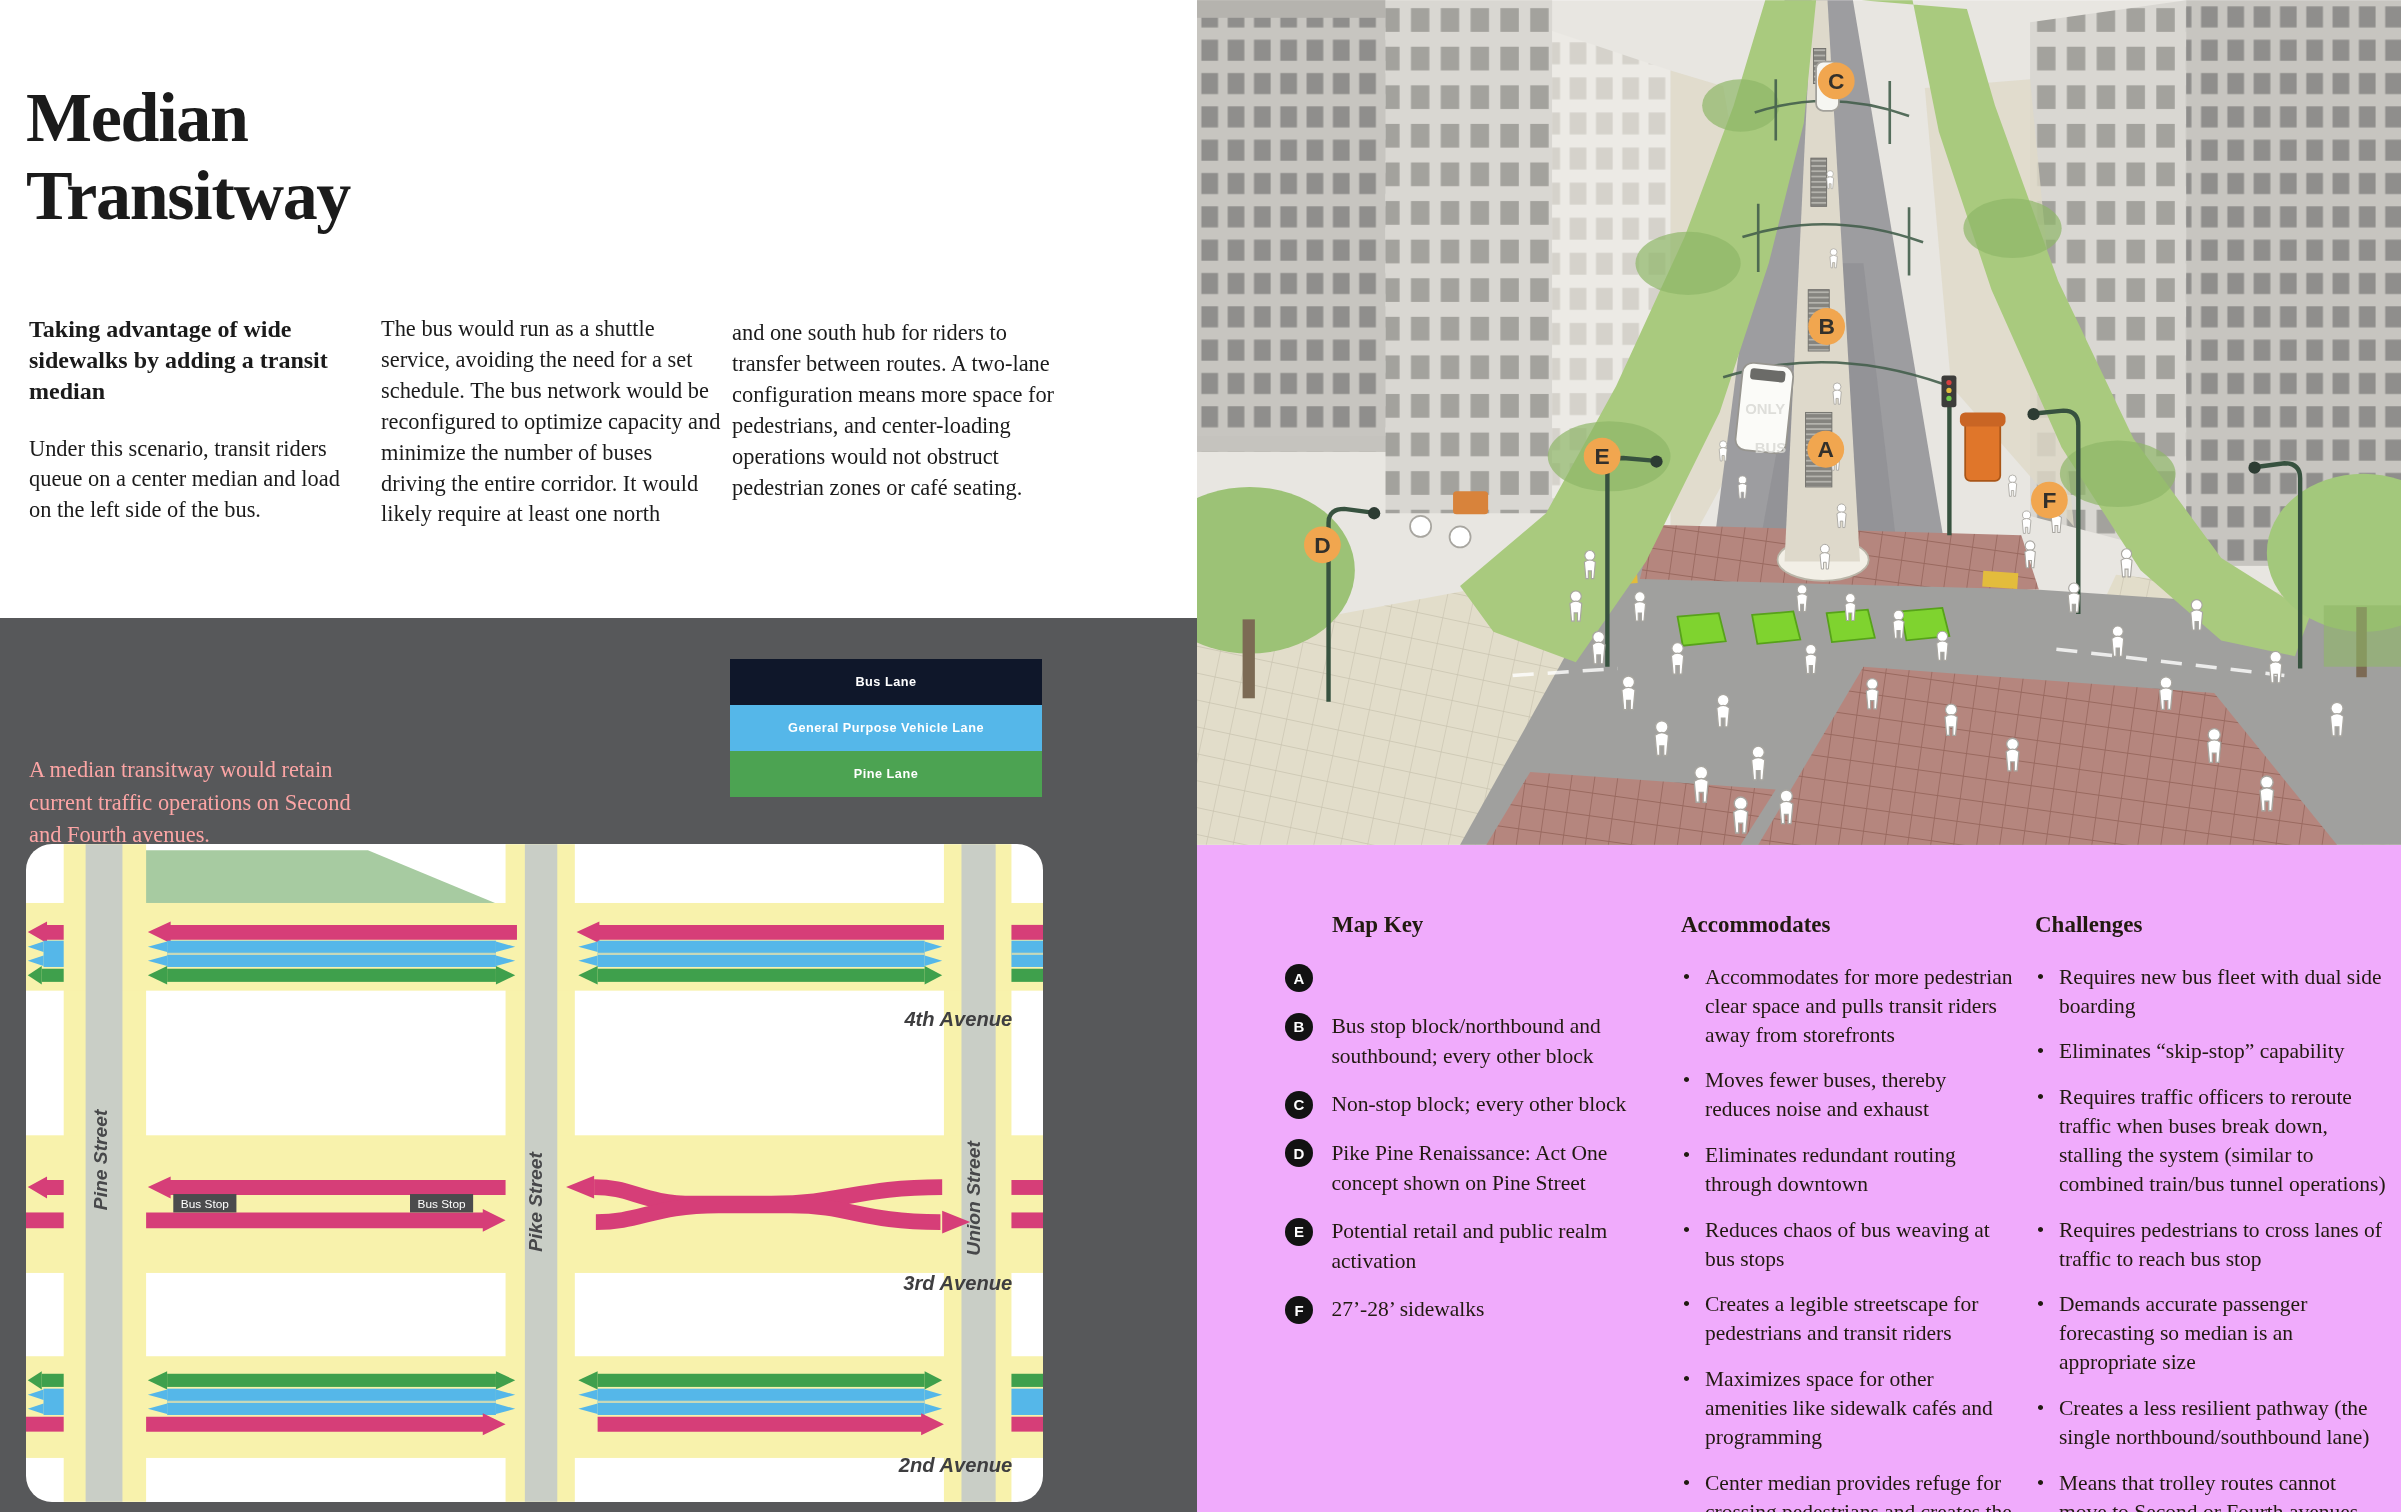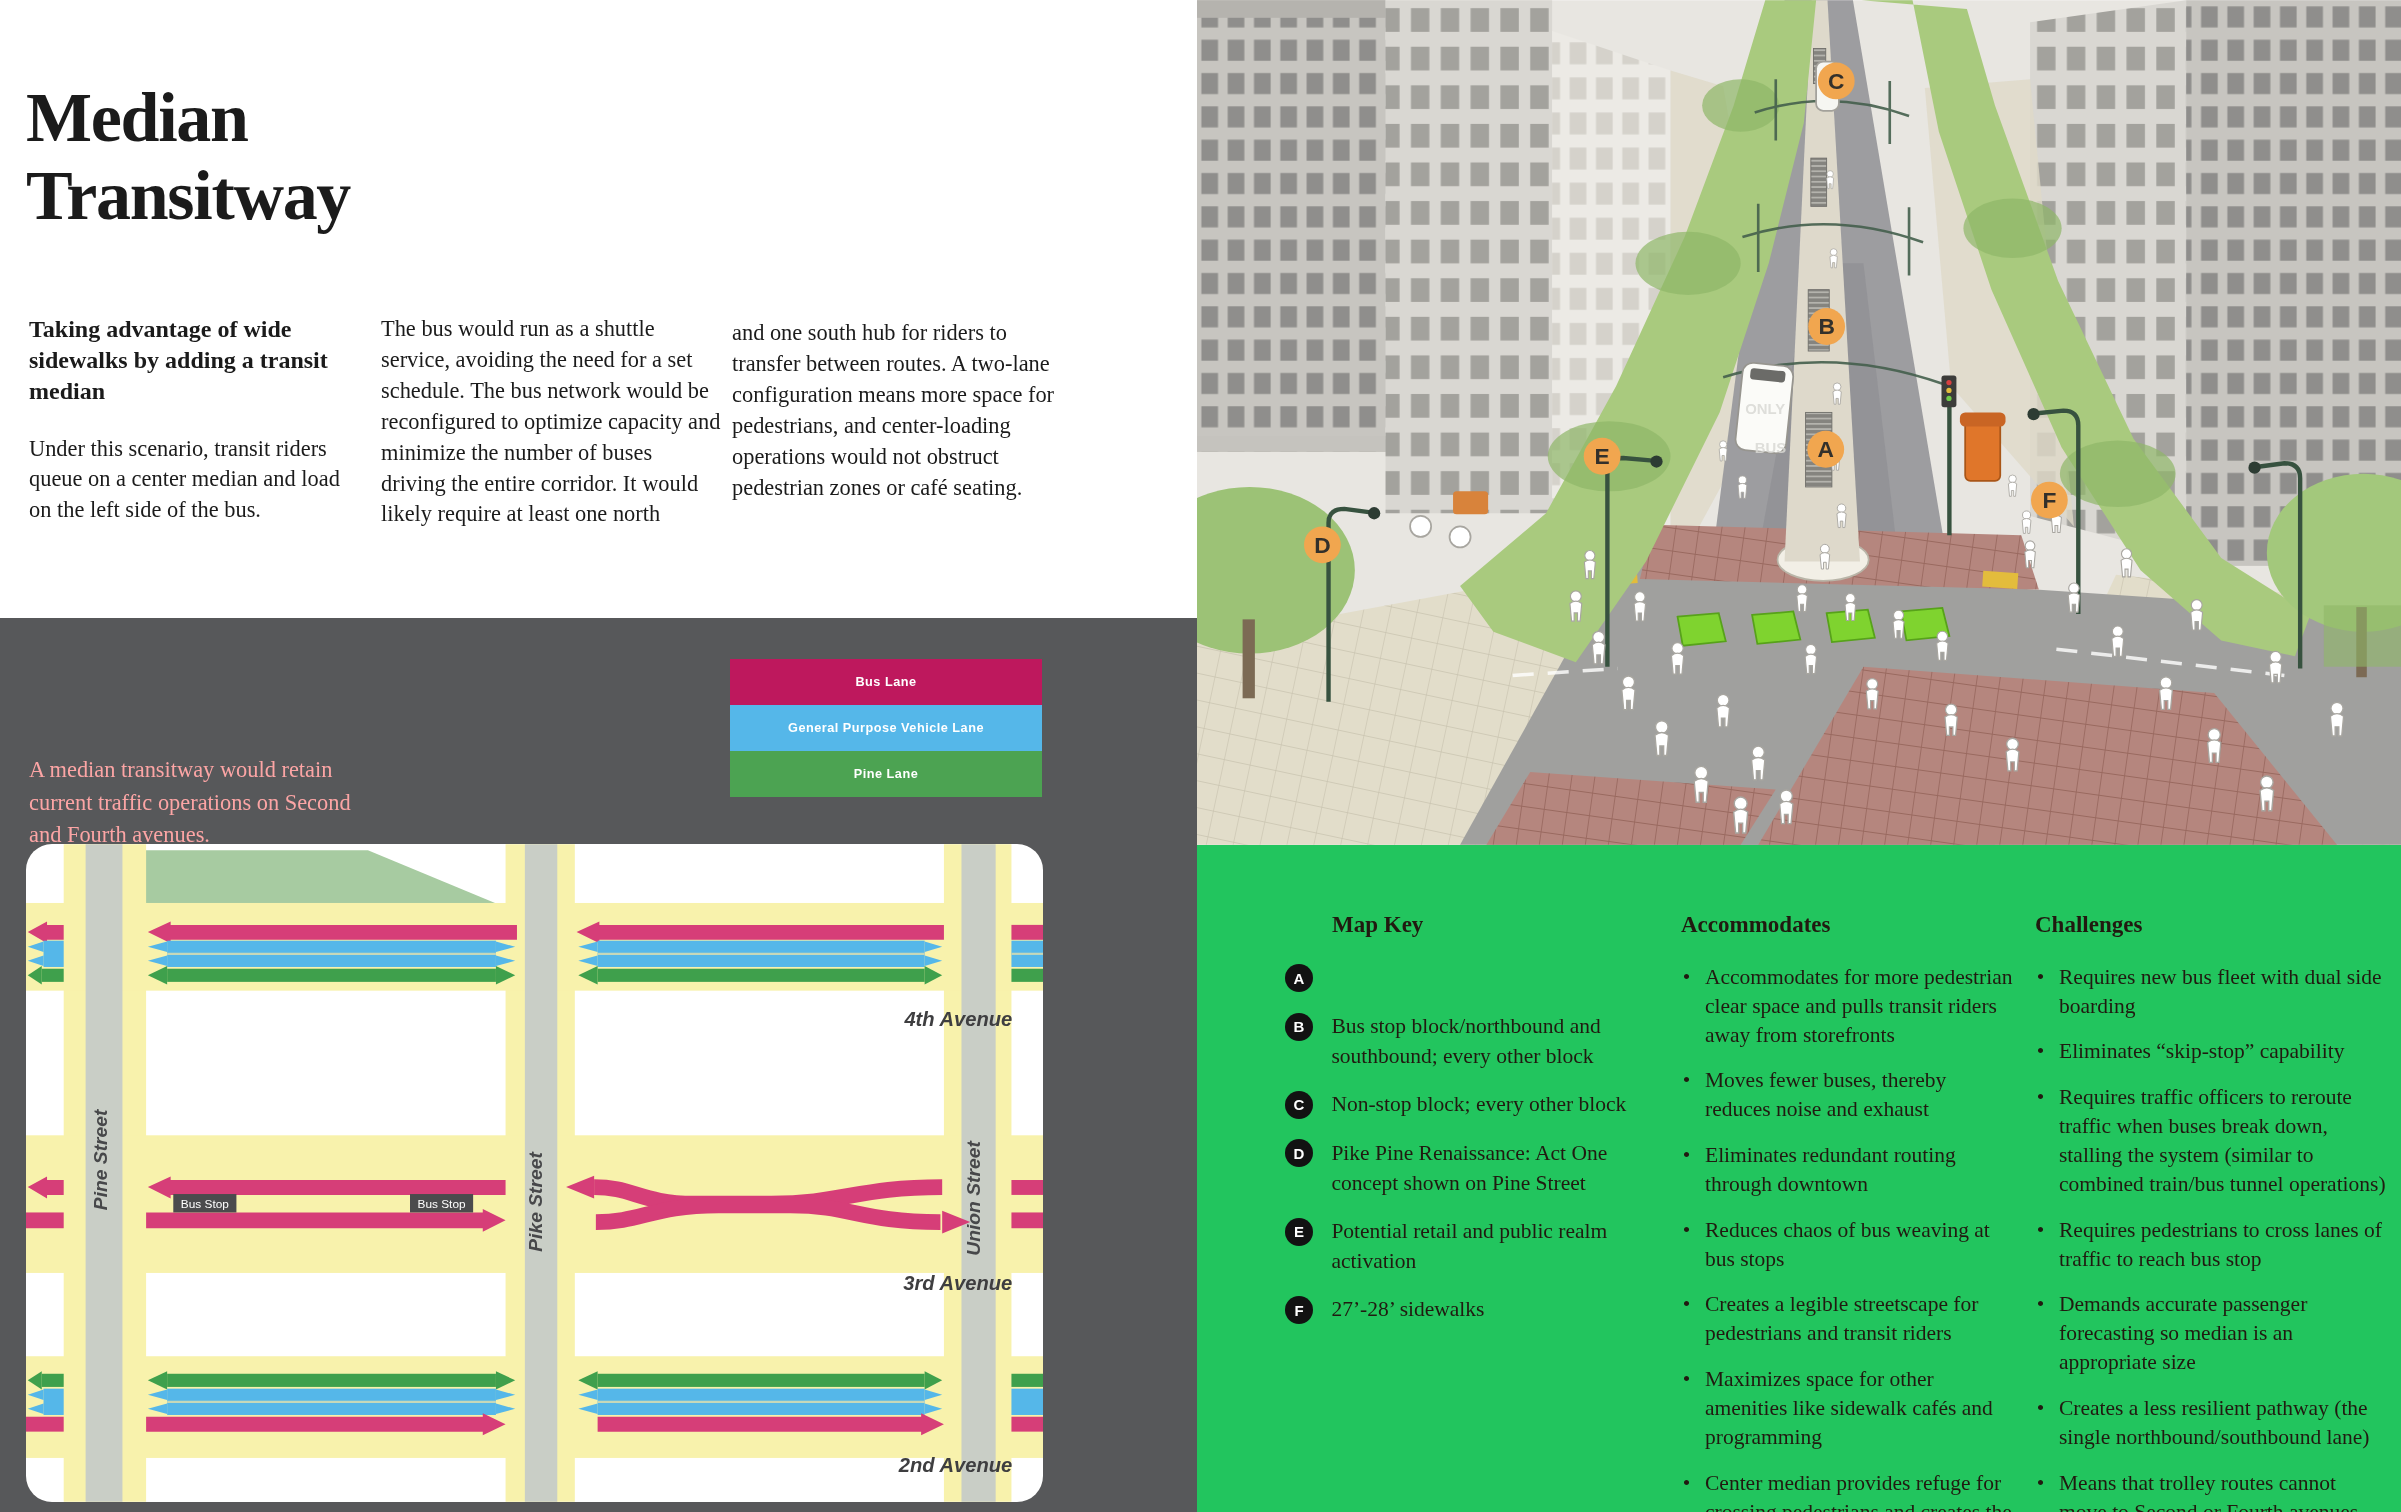--- a/index.html
+++ b/index.html
@@ -71,21 +71,21 @@
     <p style="margin:0">The bus would run as a shuttle service, avoiding the need for a set schedule. The bus network would be reconfigured to optimize capacity and minimize the number of buses driving the entire corridor. It would likely require at least one north</p>
   </div>
   <div class="intro-col" id="intro-col3">
     <p style="margin:4px">and one south hub for riders to transfer between routes. A two-lane configuration means more space for pedestrians, and center-loading operations would not obstruct pedestrian zones or café seating.</p>
   </div>
 
   <div id="dark-panel" style="background: rgb(87, 88, 90);">
     <p id="dark-caption">A median transitway would retain current traffic operations on Second and Fourth avenues.</p>
     <div id="legend">
       <div id="legend-rows">
-          <div class="legend-row" style="background: #be185d;">Bus Lane</div>
+          <div class="legend-row" style="background: #0f172a;">Bus Lane</div>
           <div class="legend-row" style="background: rgb(85, 183, 233);">General Purpose Vehicle Lane</div>
           <div class="legend-row" style="background: rgb(76, 163, 82);">Pine Lane</div>
         </div>
     </div>
 
     <div id="map-box">
       <svg viewBox="0 0 1160 750" width="1017" height="658">
 
         <path d="M 118,7 L 390,7 L 535,67 L 105,67 Q 97,30 106,15 Z" fill="#A7CBA1"></path>
 
@@ -439,21 +439,21 @@
             <text x="462" y="529" class="marker-letter">E</text>
           </g>
           <g>
             <circle cx="972" cy="570" r="21" fill="#F1A64F"></circle>
             <text x="972" y="579" class="marker-letter">F</text>
           </g>
         </g>
     </svg>
   </div>
 
-  <div id="orange-panel" style="background: #22c55e;">
+  <div id="orange-panel" style="background: #f0abfc;">
     <div class="kp-col" id="kp-col1">
       <h3 class="kp-heading">Map Key</h3>
       <div id="mapkey-items">
           <div class="mk-item">
             <span class="mk-circle">A</span>
           </div>
           <div class="mk-item">
             <span class="mk-circle">B</span>
             <span class="mk-text">Bus stop block/northbound and southbound; every other block</span>
           </div>

